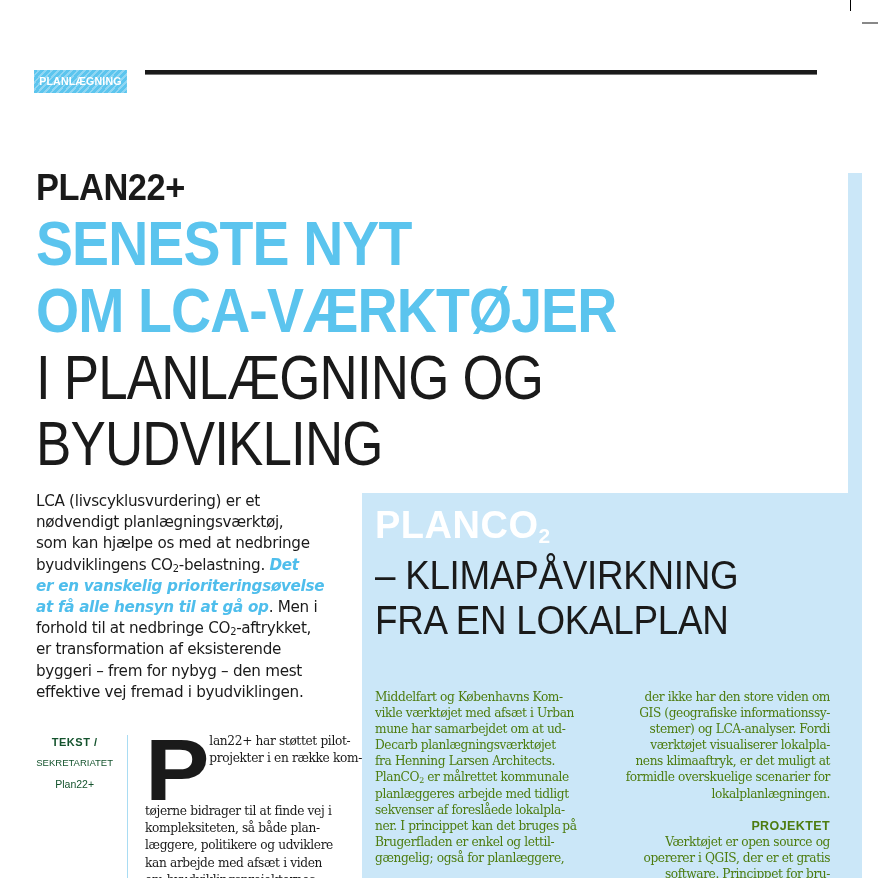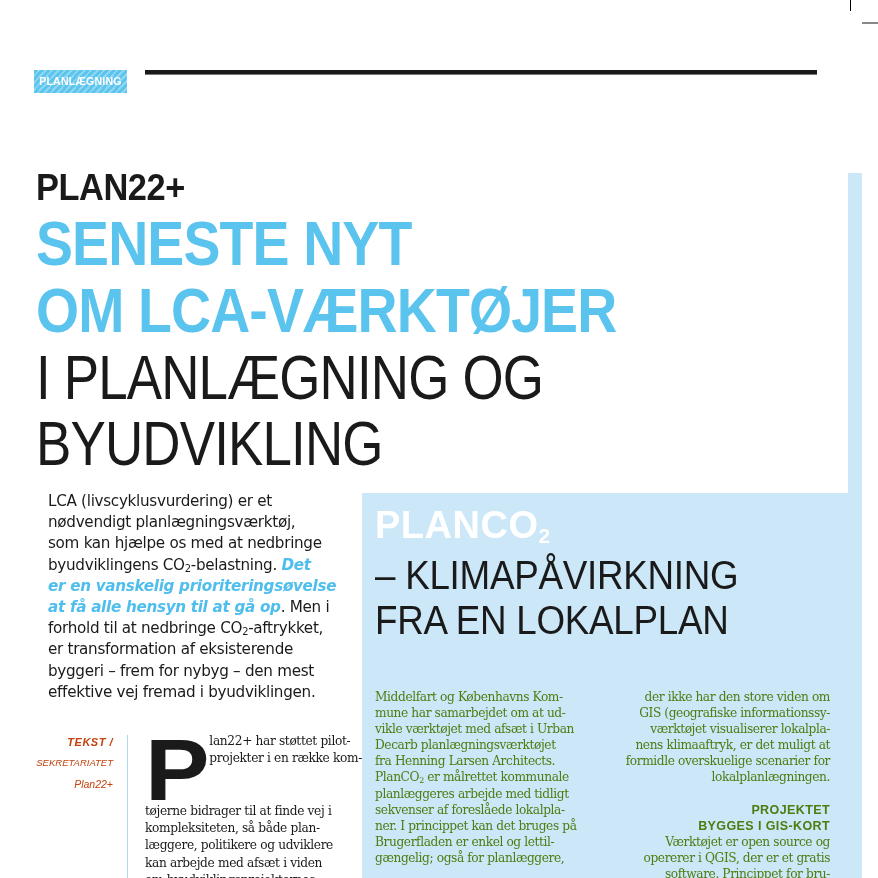--- a/index.html
+++ b/index.html
@@ -38,28 +38,28 @@
     transform: scaleX(0.88); transform-origin: left; white-space: nowrap;
   }
   .head-thin {
     left: 36px; top: 344px; font-family: "Liberation Sans", sans-serif; font-weight: normal;
     font-size: 63px; line-height: 66px; color: #1a1a1a; letter-spacing: -1px;
     transform: scaleX(0.84); transform-origin: left; white-space: nowrap;
   }
 
   
   .lead {
-    left: 48px; top: 491px; width: 320px; font-family: "DejaVu Sans", sans-serif;
+    left: 36px; top: 491px; width: 320px; font-family: "DejaVu Sans", sans-serif;
     font-size: 15.2px; line-height: 21.2px; color: #1a1a1a; letter-spacing: -0.3px;
   }
   .lead .hl { color: #4fbeec; font-style: italic; font-weight: bold; }
   sub { font-size: 0.65em; vertical-align: -0.2em; line-height: 0; }
 
   
-  .byline { right: 765px; top: 735px; text-align: right; font-family: "Liberation Sans", sans-serif; color: #c2410c; font-style: italic; }
+  .byline { right: 765px; top: 735px; text-align: center; font-family: "Liberation Sans", sans-serif; color: #14532d; }
   .byline .b1 { font-weight: bold; font-size: 11px; line-height: 14px; letter-spacing: 0.5px; }
   .byline .b2 { font-size: 9.5px; line-height: 16px; margin-top: 6px; }
   .byline .b3 { font-size: 10.5px; line-height: 16px; margin-top: 5px; }
   .byline-rule { left: 127px; top: 735px; width: 1px; height: 143px; background: #a9dcf3; }
 
   
   .body1 {
     left: 145px; top: 733px; width: 200px; font-family: "DejaVu Serif", serif;
     font-size: 12.2px; line-height: 17.2px; color: #1a1a1a; letter-spacing: -0.35px;
   }
@@ -149,39 +149,39 @@
 <div class="abs box-top-white"></div>
 <div class="abs box"></div>
 <div class="abs box-title"><span>PLANCO</span><sub>2</sub></div>
 <div class="abs box-sub">
   <span class="line">– KLIMAPÅVIRKNING</span>
   <span class="line">FRA EN LOKALPLAN</span>
 </div>
 
 <div class="abs box-col box-col1">
   <span class="line">Middelfart og Københavns Kom-</span>
+  <span class="line">vikle værktøjet med afsæt i Urban</span>
   <span class="line">mune har samarbejdet om at ud-</span>
-  <span class="line">vikle værktøjet med afsæt i Urban</span>
   <span class="line">Decarb planlægningsværktøjet</span>
   <span class="line">fra Henning Larsen Architects.</span>
   <span class="line"><span>PlanCO</span><sub>2</sub><span> er målrettet kommunale</span></span>
   <span class="line">planlæggeres arbejde med tidligt</span>
   <span class="line">sekvenser af foreslåede lokalpla-</span>
   <span class="line">ner. I princippet kan det bruges på</span>
   <span class="line">Brugerfladen er enkel og lettil-</span>
   <span class="line">gængelig; også for planlæggere,</span>
 </div>
 
 <div class="abs box-col box-col2">
   <span class="line">der ikke har den store viden om</span>
   <span class="line">GIS (geografiske informationssy-</span>
+  <span class="line">stemer) og LCA-analyser. Fordi</span>
   <span class="line">værktøjet visualiserer lokalpla-</span>
   <span class="line">nens klimaaftryk, er det muligt at</span>
   <span class="line">formidle overskuelige scenarier for</span>
   <span class="line">lokalplanlægningen.</span>
   <div class="box-sub-h">
     <span class="line">PROJEKTET</span>
-    <span class="line">BYGGES I GIS-KORT</span>
   </div>
   <span class="line">Værktøjet er open source og</span>
   <span class="line">opererer i QGIS, der er et gratis</span>
   <span class="line">software. Princippet for bru-</span>
 </div>
 
 </body></html>

